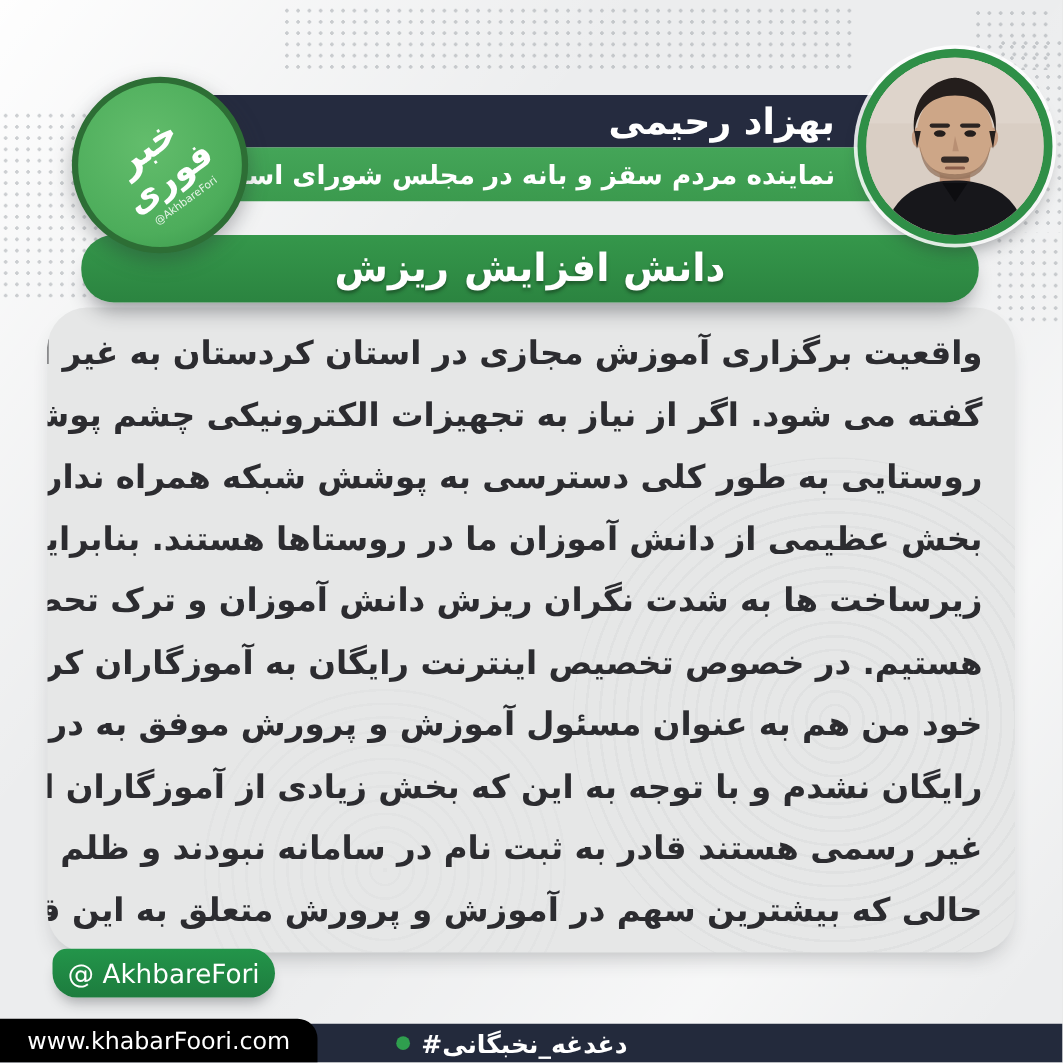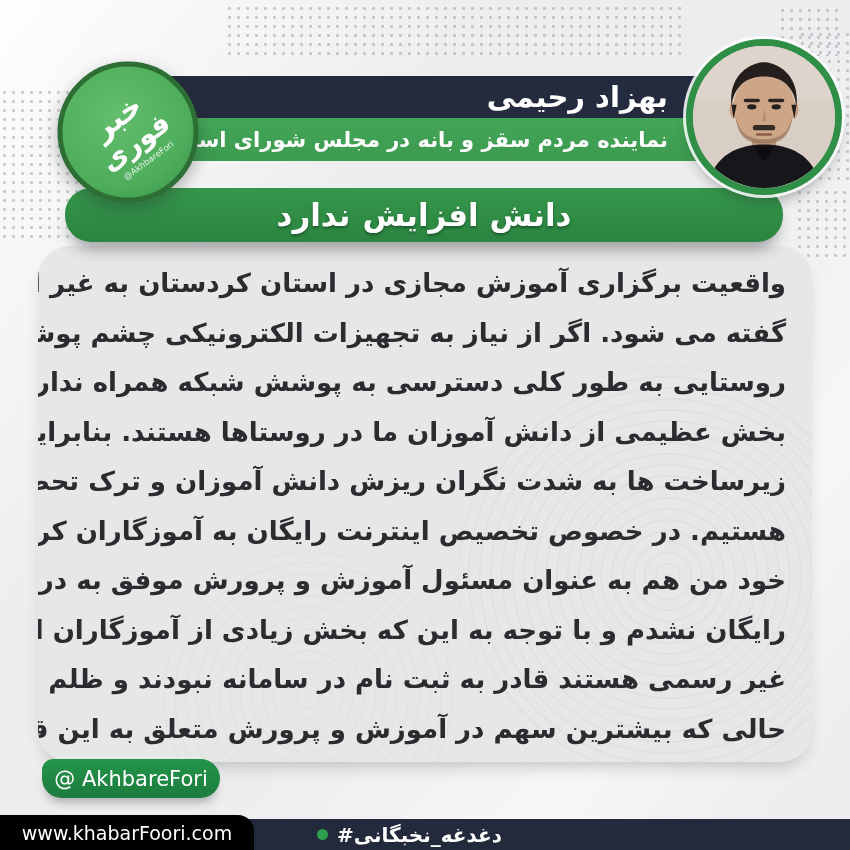--- a/index.html
+++ b/index.html
@@ -184,21 +184,21 @@
     <path d="M70,62 L68,74 L73,74 Z" fill="#b88f73"></path>
 
     <rect x="59" y="78" width="22" height="5" rx="2.5" fill="#342a26"></rect>
 
     <rect x="62" y="86" width="16" height="2.4" rx="1.2" fill="#8a5d4a"></rect>
   </svg>
 </div>
 
 <div class="title-bar">
   <span>دانش افزایش</span>
-  <span>ندارد</span>
+  <span>ریزش</span>
 </div>
 
 <div class="card">
   <div class="wm" style="left:420px;top:120px;width:420px;height:420px;"></div>
   <div class="wm" style="left:120px;top:300px;width:300px;height:300px;opacity:.35;"></div>
   <div class="card-text">
     <span class="line">واقعیت برگزاری آموزش مجازی در استان کردستان به غیر از آن چیزی است که در اخبار</span>
     <span class="line">گفته می شود. اگر از نیاز به تجهیزات الکترونیکی چشم پوشی کنیم برخی از مناطق</span>
     <span class="line">روستایی به طور کلی دسترسی به پوشش شبکه همراه ندارد این در حالی است که</span>
     <span class="line">بخش عظیمی از دانش آموزان ما در روستاها هستند. بنابراین با آماده نبودن</span>

